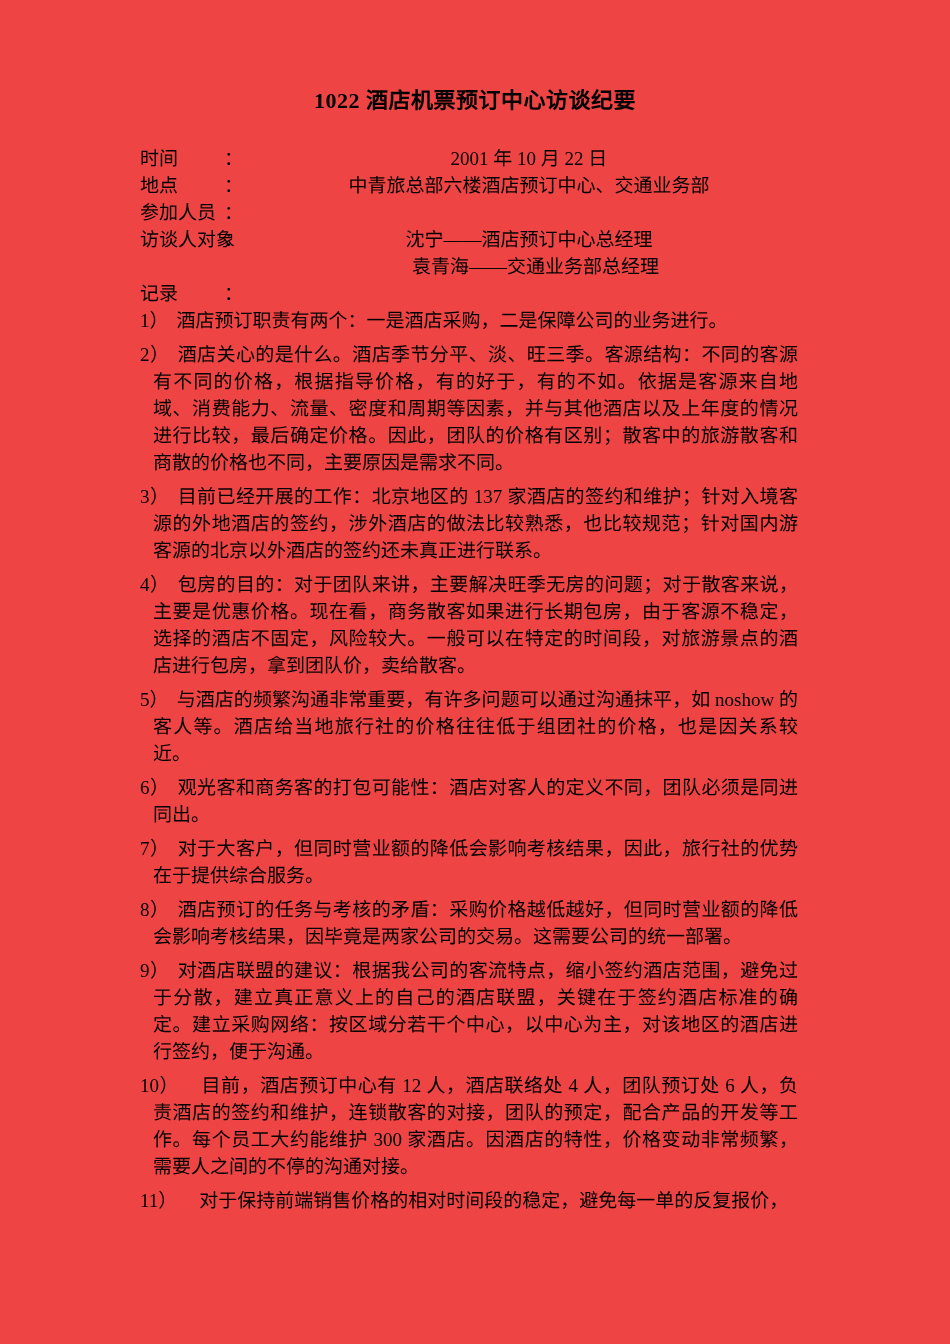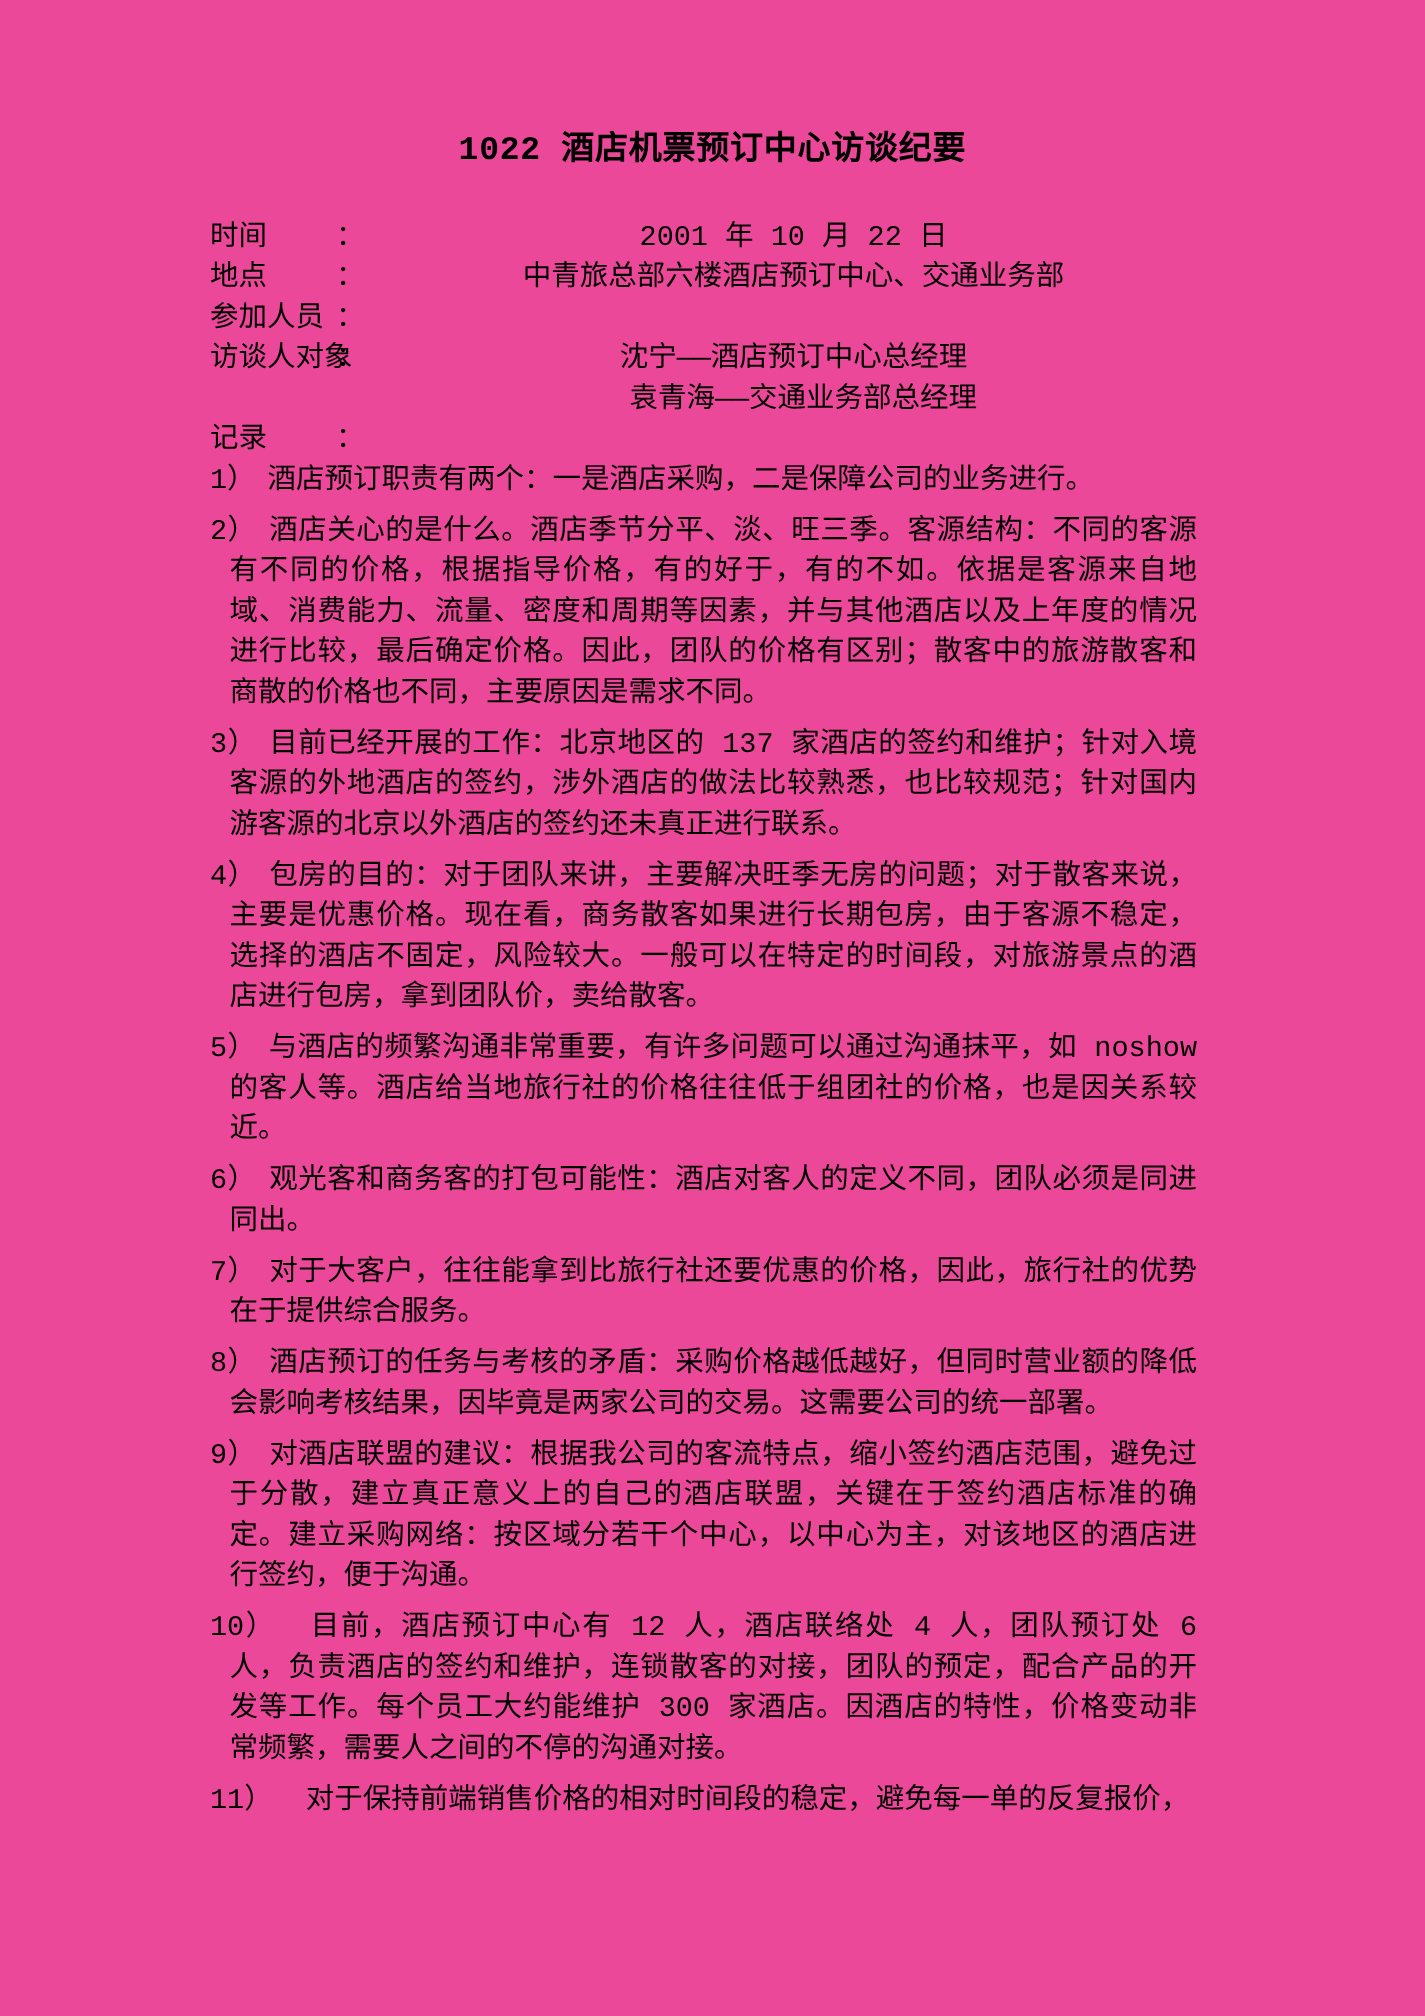--- a/index.html
+++ b/index.html
@@ -5,23 +5,23 @@
   html, body {
     margin: 0;
     padding: 0;
     background: #ffffff;
   }
   .page {
     position: relative;
     box-sizing: border-box;
     width: 950px;
     height: 1344px;
-    background: #ec4899;
+    background: #ef4444;
     color: #000000;
-    font-family: Liberation Mono, monospace;
+    font-family: Liberation Serif, serif;
     font-size: 19px;
     padding: 86px 140px 40px 140px;
     overflow: hidden;
   }
   .title {
     font-size: 22px;
     font-weight: bold;
     text-align: center;
     margin: 0 0 29px 0;
     line-height: 30px;
@@ -122,21 +122,21 @@
   <div class="item"><span class="num">2）</span><span class="gap"></span><span class="txt">酒店关心的是什么。酒店季节分平、淡、旺三季。客源结构：不同的客源有不同的价格，根据指导价格，有的好于，有的不如。依据是客源来自地域、消费能力、流量、密度和周期等因素，并与其他酒店以及上年度的情况进行比较，最后确定价格。因此，团队的价格有区别；散客中的旅游散客和商散的价格也不同，主要原因是需求不同。</span></div>
 
   <div class="item"><span class="num">3）</span><span class="gap"></span><span class="txt">目前已经开展的工作：北京地区的 137 家酒店的签约和维护；针对入境客源的外地酒店的签约，涉外酒店的做法比较熟悉，也比较规范；针对国内游客源的北京以外酒店的签约还未真正进行联系。</span></div>
 
   <div class="item"><span class="num">4）</span><span class="gap"></span><span class="txt">包房的目的：对于团队来讲，主要解决旺季无房的问题；对于散客来说，主要是优惠价格。现在看，商务散客如果进行长期包房，由于客源不稳定，选择的酒店不固定，风险较大。一般可以在特定的时间段，对旅游景点的酒店进行包房，拿到团队价，卖给散客。</span></div>
 
   <div class="item"><span class="num">5）</span><span class="gap"></span><span class="txt">与酒店的频繁沟通非常重要，有许多问题可以通过沟通抹平，如 noshow 的客人等。酒店给当地旅行社的价格往往低于组团社的价格，也是因关系较近。</span></div>
 
   <div class="item"><span class="num">6）</span><span class="gap"></span><span class="txt">观光客和商务客的打包可能性：酒店对客人的定义不同，团队必须是同进同出。</span></div>
 
-  <div class="item"><span class="num">7）</span><span class="gap"></span><span class="txt">对于大客户，往往能拿到比旅行社还要优惠的价格，因此，旅行社的优势在于提供综合服务。</span></div>
+  <div class="item"><span class="num">7）</span><span class="gap"></span><span class="txt">对于大客户，但同时营业额的降低会影响考核结果，因此，旅行社的优势在于提供综合服务。</span></div>
 
   <div class="item"><span class="num">8）</span><span class="gap"></span><span class="txt">酒店预订的任务与考核的矛盾：采购价格越低越好，但同时营业额的降低会影响考核结果，因毕竟是两家公司的交易。这需要公司的统一部署。</span></div>
 
   <div class="item"><span class="num">9）</span><span class="gap"></span><span class="txt">对酒店联盟的建议：根据我公司的客流特点，缩小签约酒店范围，避免过于分散，建立真正意义上的自己的酒店联盟，关键在于签约酒店标准的确定。建立采购网络：按区域分若干个中心，以中心为主，对该地区的酒店进行签约，便于沟通。</span></div>
 
   <div class="item"><span class="num">10）</span><span class="gap wide"></span><span class="txt">目前，酒店预订中心有 12 人，酒店联络处 4 人，团队预订处 6 人，负责酒店的签约和维护，连锁散客的对接，团队的预定，配合产品的开发等工作。每个员工大约能维护 300 家酒店。因酒店的特性，价格变动非常频繁，需要人之间的不停的沟通对接。</span></div>
 
   <div class="item"><span class="num">11）</span><span class="gap wide"></span><span class="txt">对于保持前端销售价格的相对时间段的稳定，避免每一单的反复报价，</span></div>
 </div>
 </div>

